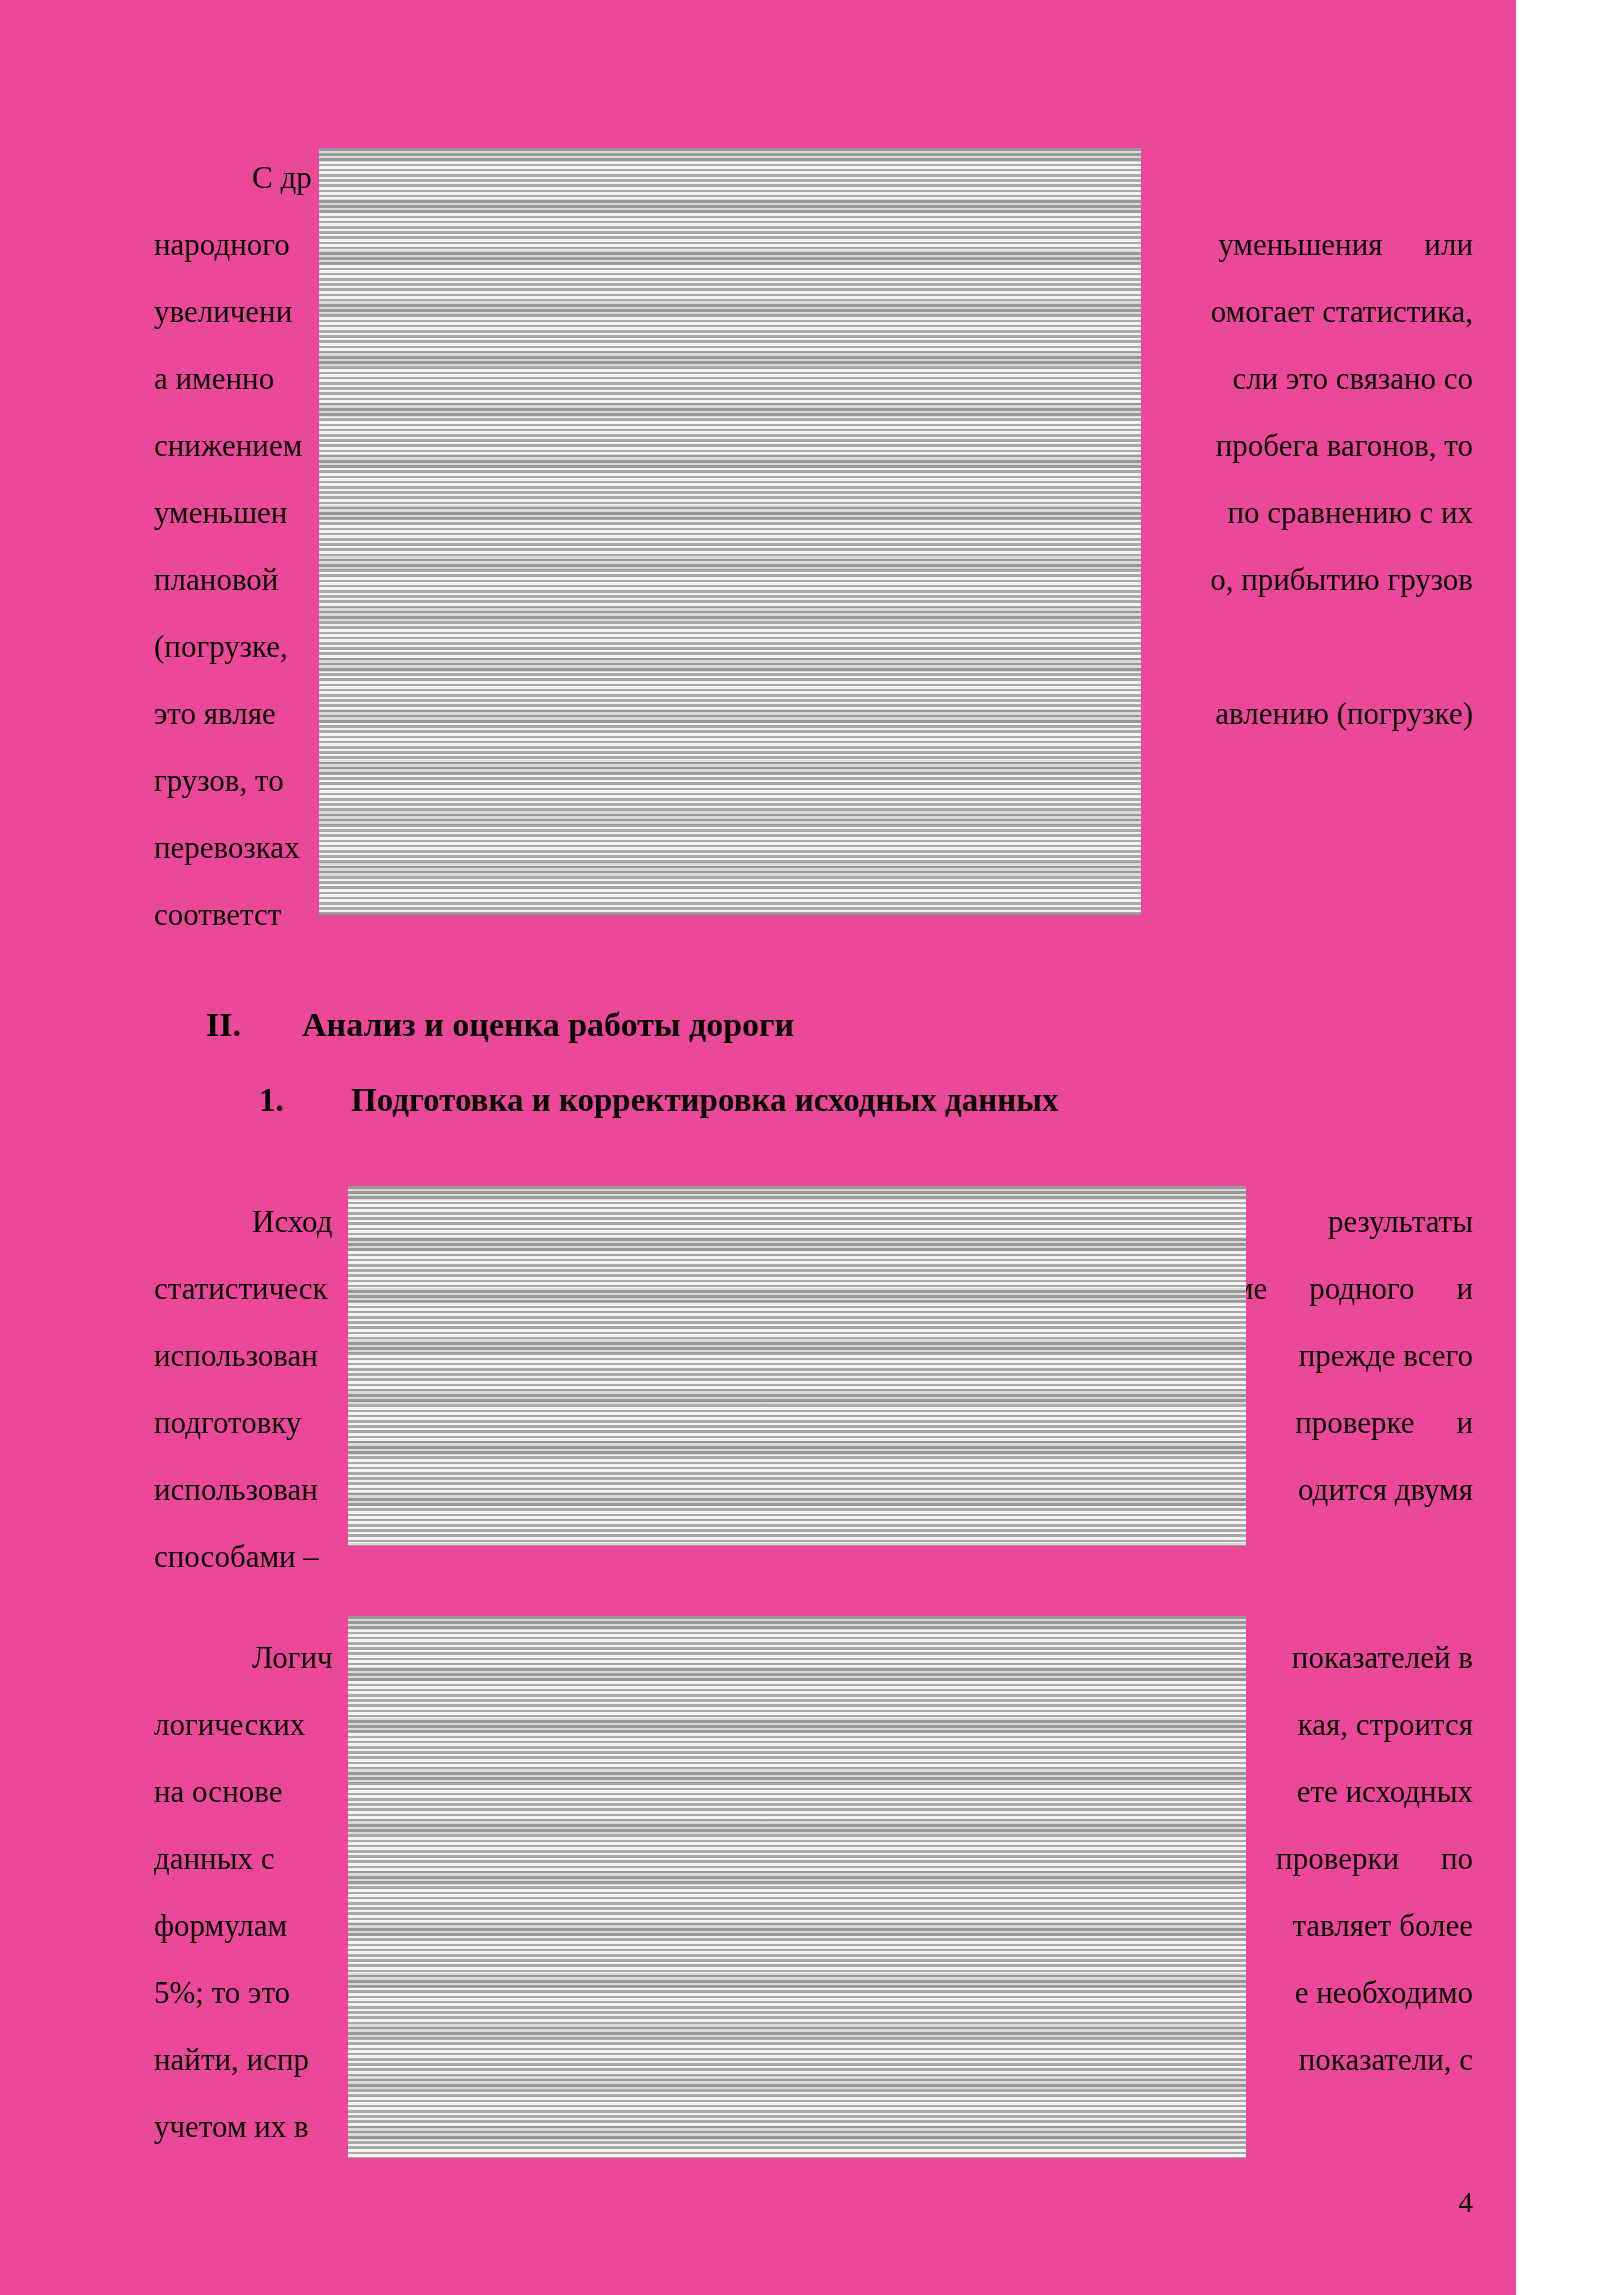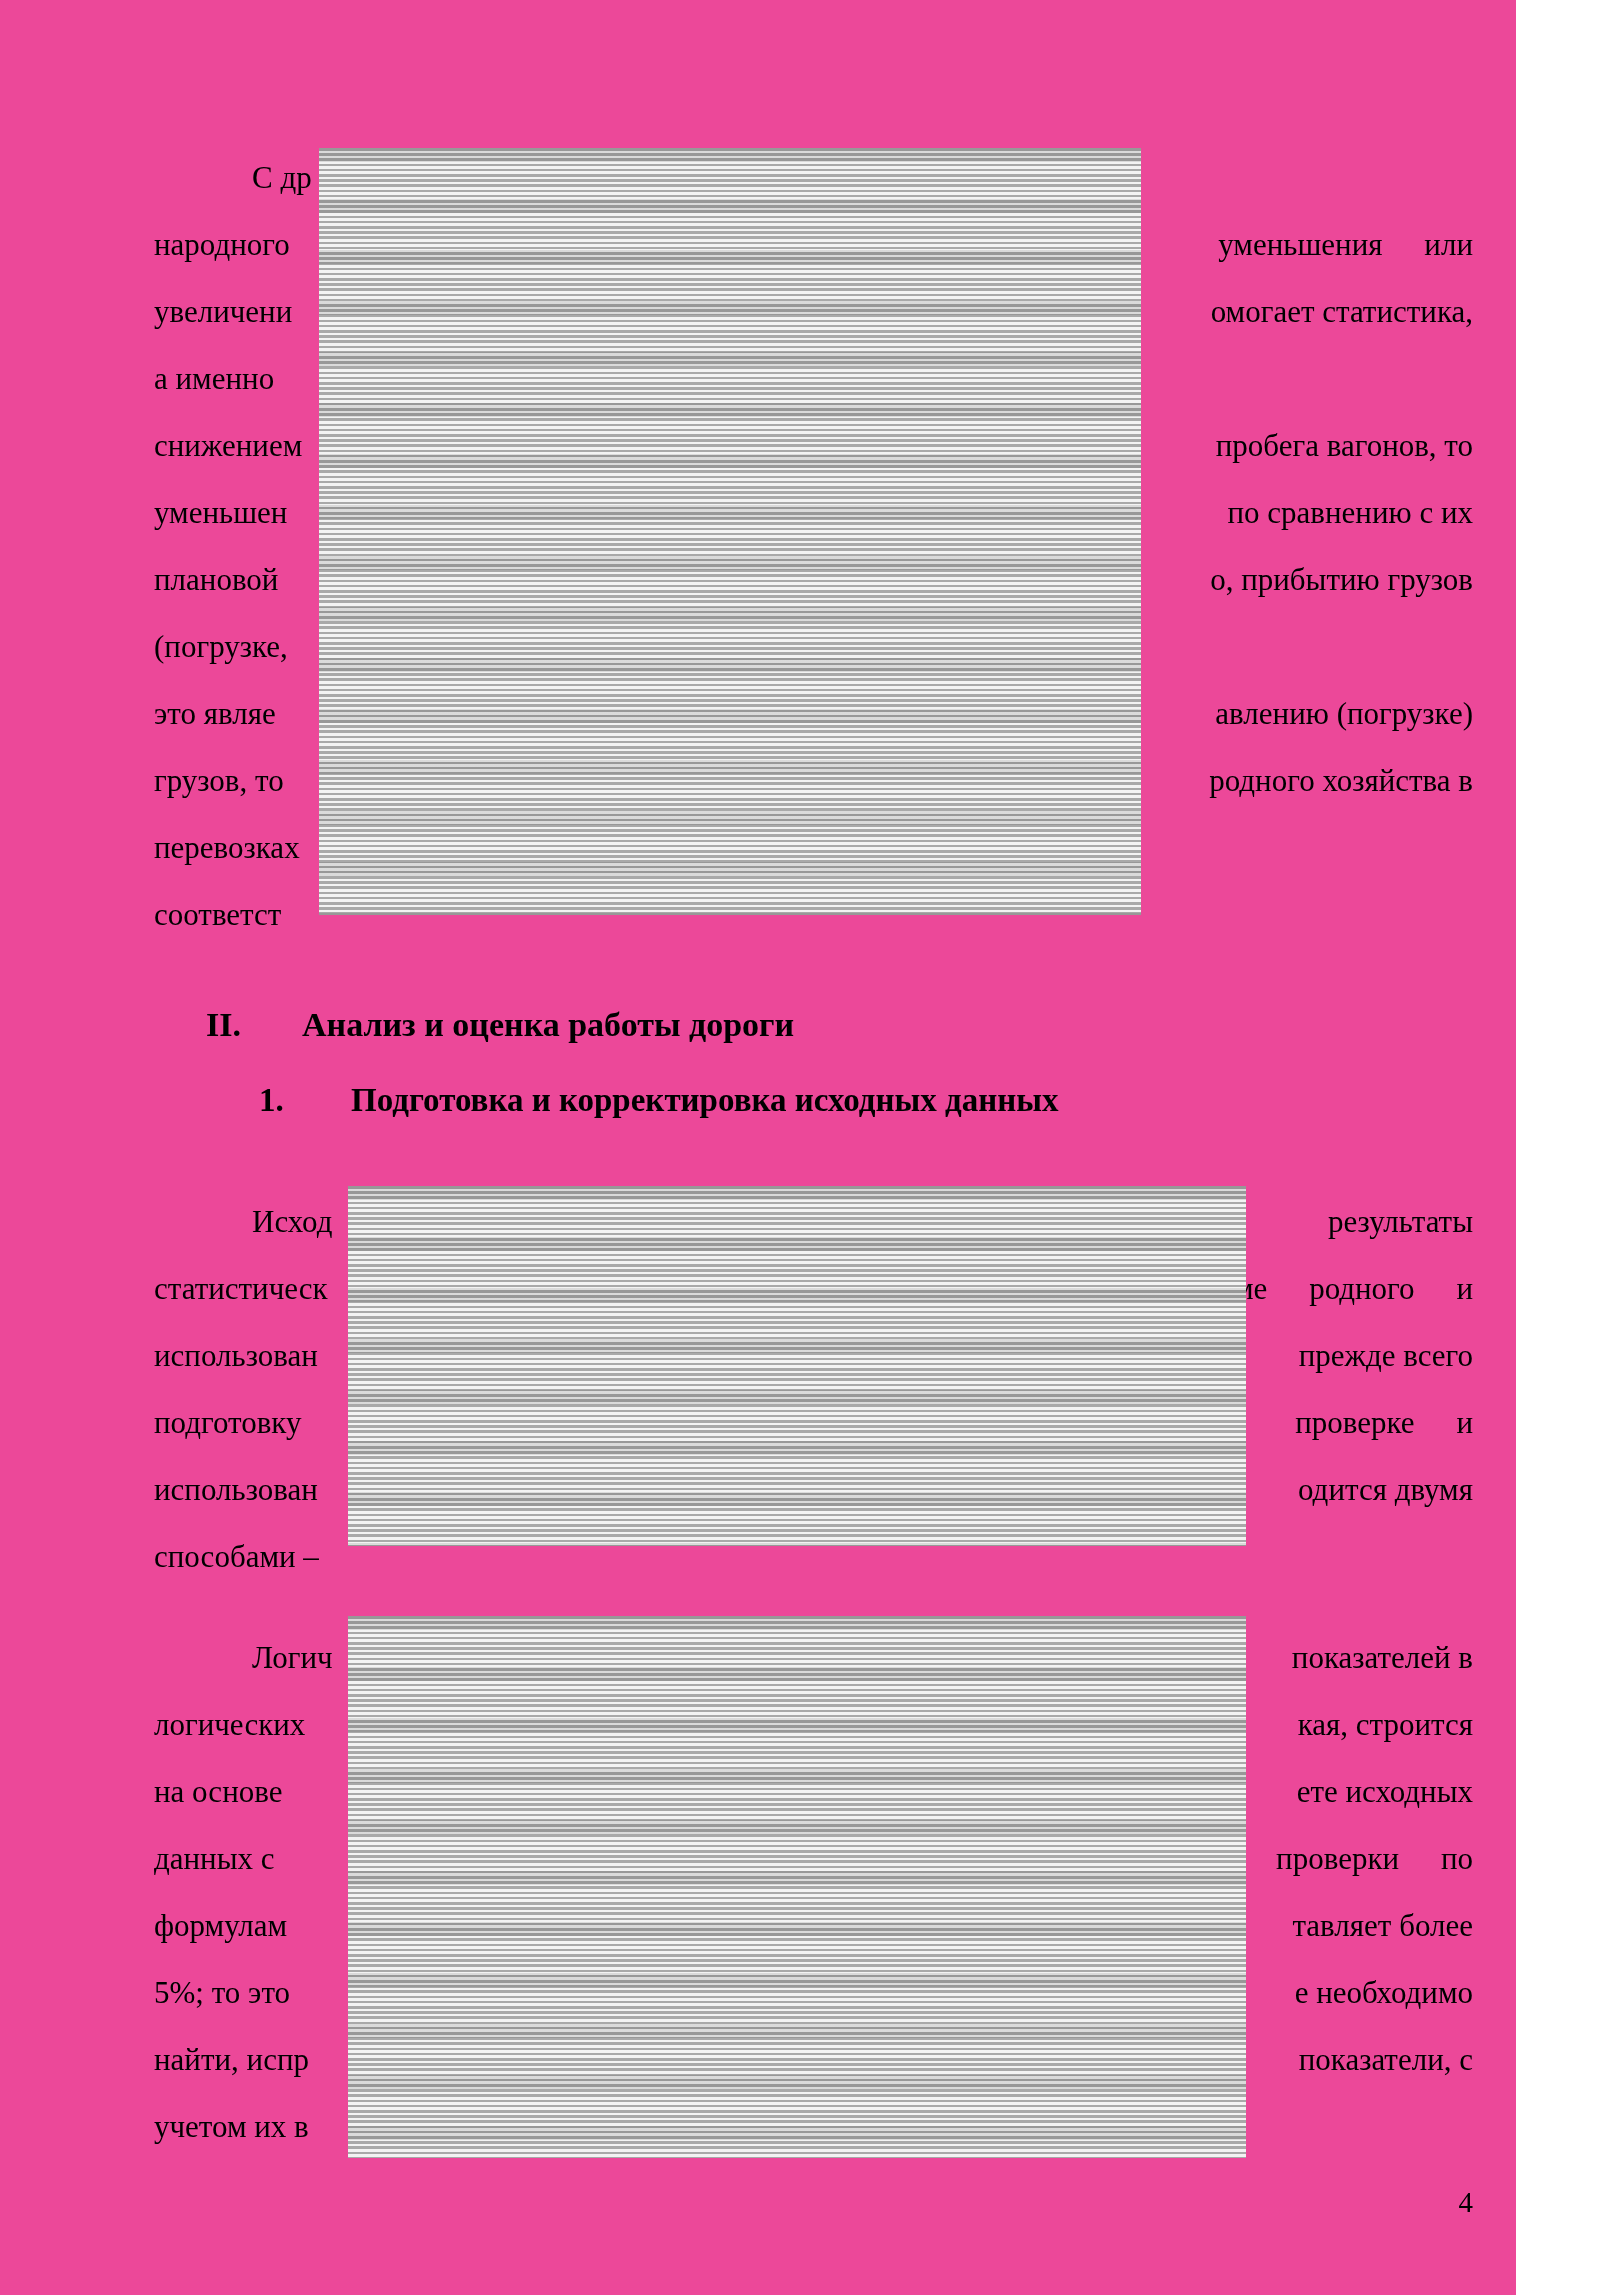--- a/index.html
+++ b/index.html
@@ -71,27 +71,27 @@
 <body>
 
 <div class="page">
 
   <div class="content">
 
     <div class="paragraph p1">
       <div class="line first"><span class="frag-left">С др</span></div>
       <div class="line"><span class="frag-left">народного</span><span class="frag-right w">уменьшения или</span></div>
       <div class="line"><span class="frag-left">увеличени</span><span class="frag-right">омогает статистика,</span></div>
-      <div class="line"><span class="frag-left">а именно</span></div>
+      <div class="line"><span class="frag-left">а именно</span><span class="frag-right">сли это связано со</span></div>
       <div class="line"><span class="frag-left">снижением</span><span class="frag-right">пробега вагонов, то</span></div>
       <div class="line"><span class="frag-left">уменьшен</span><span class="frag-right">по сравнению с их</span></div>
       <div class="line"><span class="frag-left">плановой</span><span class="frag-right">о, прибытию грузов</span></div>
       <div class="line"><span class="frag-left">(погрузке,</span></div>
       <div class="line"><span class="frag-left">это являе</span><span class="frag-right">авлению (погрузке)</span></div>
-      <div class="line"><span class="frag-left">грузов, то</span><span class="frag-right">родного хозяйства в</span></div>
+      <div class="line"><span class="frag-left">грузов, то</span></div>
       <div class="line"><span class="frag-left">перевозках</span></div>
       <div class="line"><span class="frag-left">соответст</span><span class="frag-right"></span></div>
     </div>
 
     <div class="section-heading">
       <span class="h-num">II.</span>
       <span class="h-text">Анализ и оценка работы дороги</span>
     </div>
 
     <div class="sub-heading">

